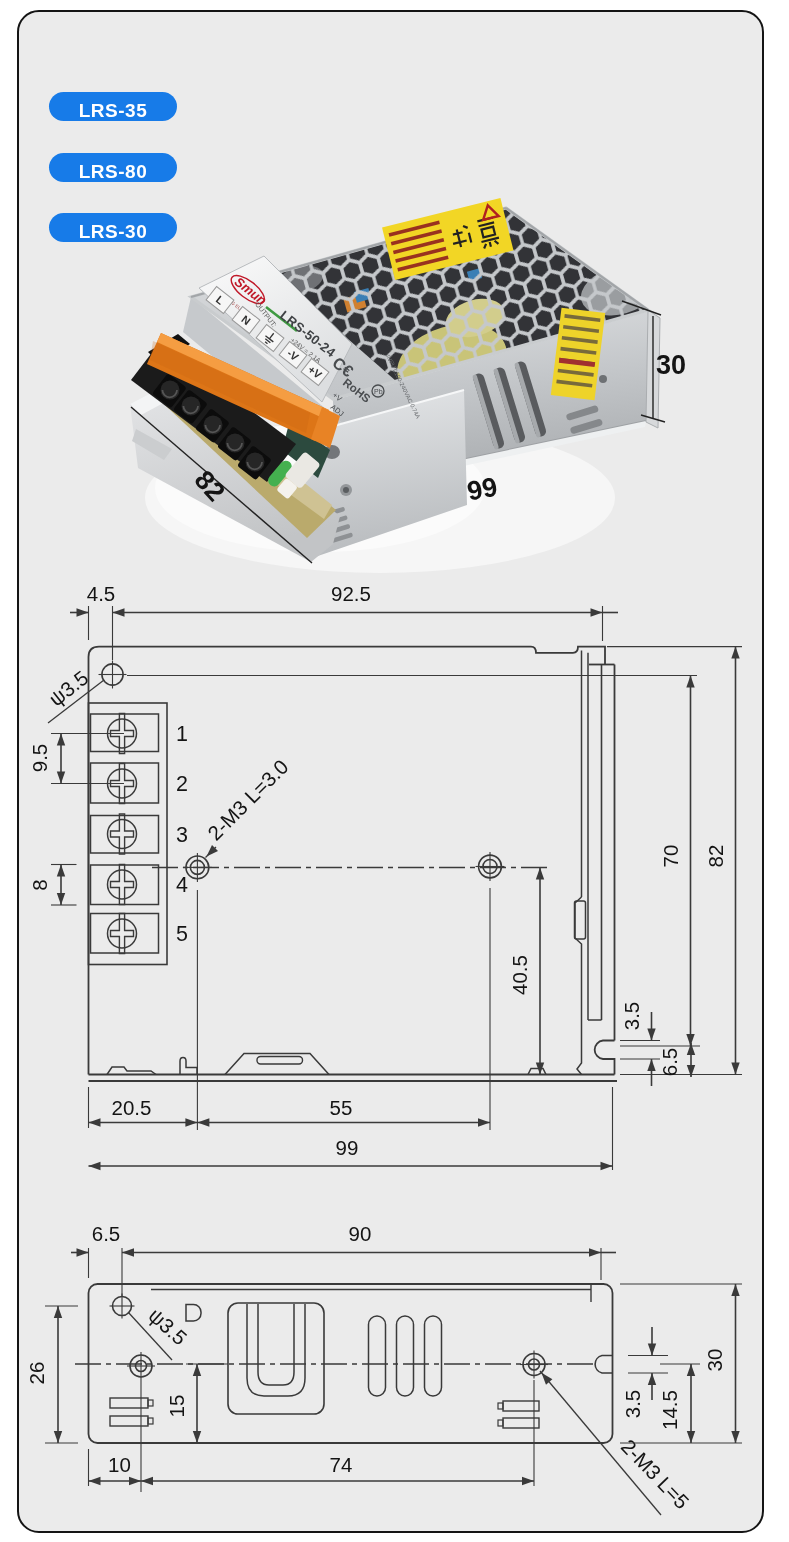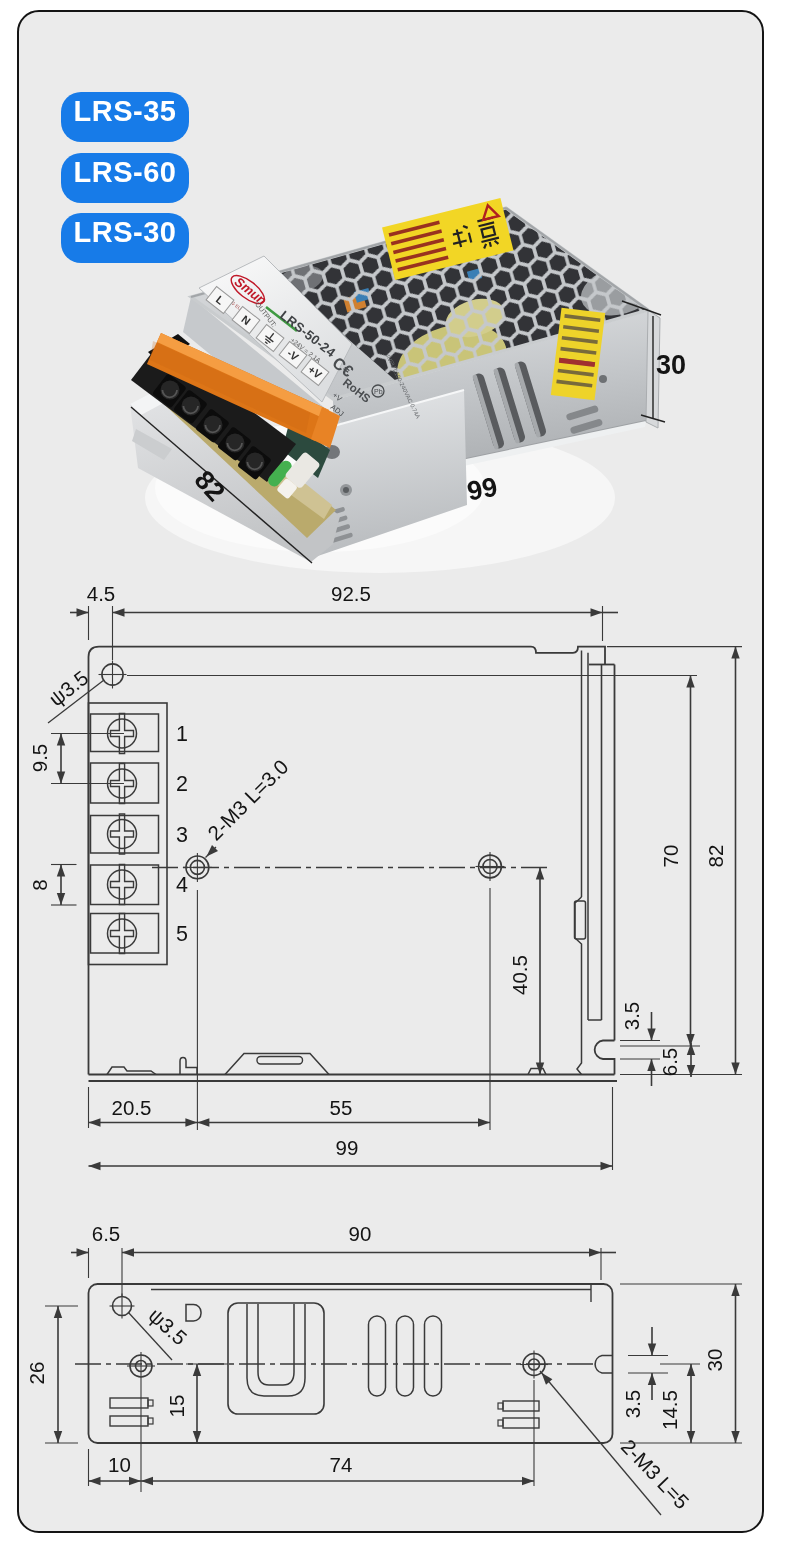--- a/index.html
+++ b/index.html
@@ -1,23 +1,23 @@
 <!DOCTYPE html>
 <html><head><meta charset="utf-8"><title>LRS spec</title>
 <style>
 html,body{margin:0;padding:0;background:#fff;width:789px;height:1542px;overflow:hidden;}
 .card{position:absolute;left:17px;top:10px;width:743px;height:1519px;background:#ebebeb;border:2.5px solid #141414;border-radius:22px;}
-.pill{position:absolute;left:61px;width:128px;height:50px;background:#177be8;border-radius:20px;color:#fff;font-family:"Liberation Sans",sans-serif;font-weight:bold;font-size:29px;text-align:center;line-height:38px;letter-spacing:0.5px;}
+.pill{position:absolute;left:49px;width:128px;height:29px;background:#177be8;border-radius:20px;color:#fff;font-family:"Liberation Sans",sans-serif;font-weight:bold;font-size:19px;text-align:center;line-height:38px;letter-spacing:0.5px;}
 </style></head><body>
 
 <div class="card"></div>
 
 <div class="pill" style="top:92px;">LRS-35</div>
 
-<div class="pill" style="top:152.5px;">LRS-60</div>
+<div class="pill" style="top:152.5px;">LRS-80</div>
 
 <div class="pill" style="top:213px;">LRS-30</div>
 <svg width="789" height="1542" viewBox="0 0 789 1542" style="position:absolute;left:0;top:0;">
 
 <defs>
 <clipPath id="clipTop">
         <polygon points="258,250 506,200 648,310 396,381 348,339"></polygon>
       </clipPath>
 <clipPath id="clipFace">
         <polygon points="191,297 506,208 648,310 333,399"></polygon>

